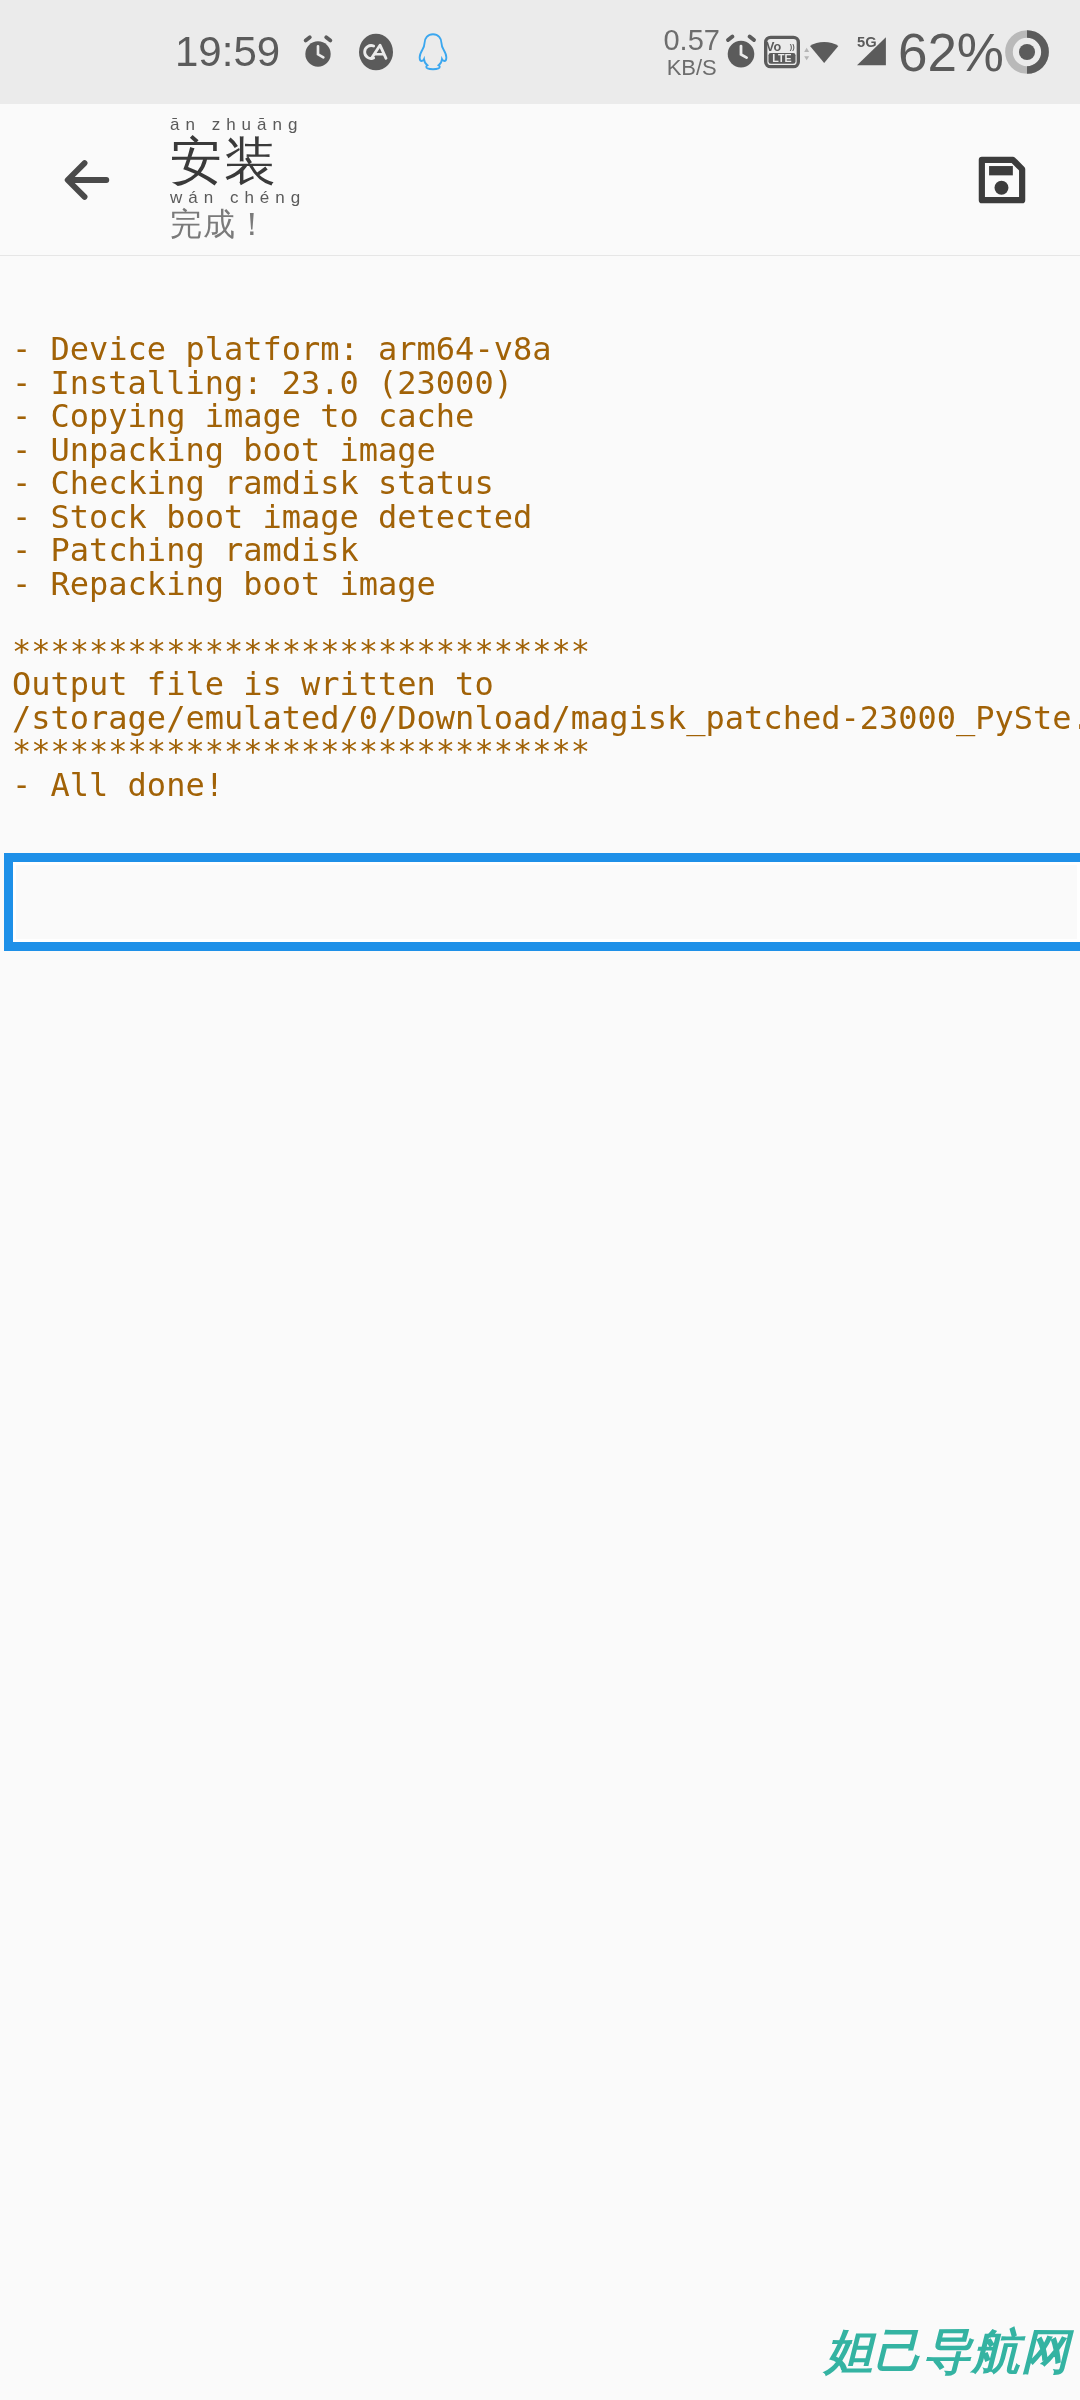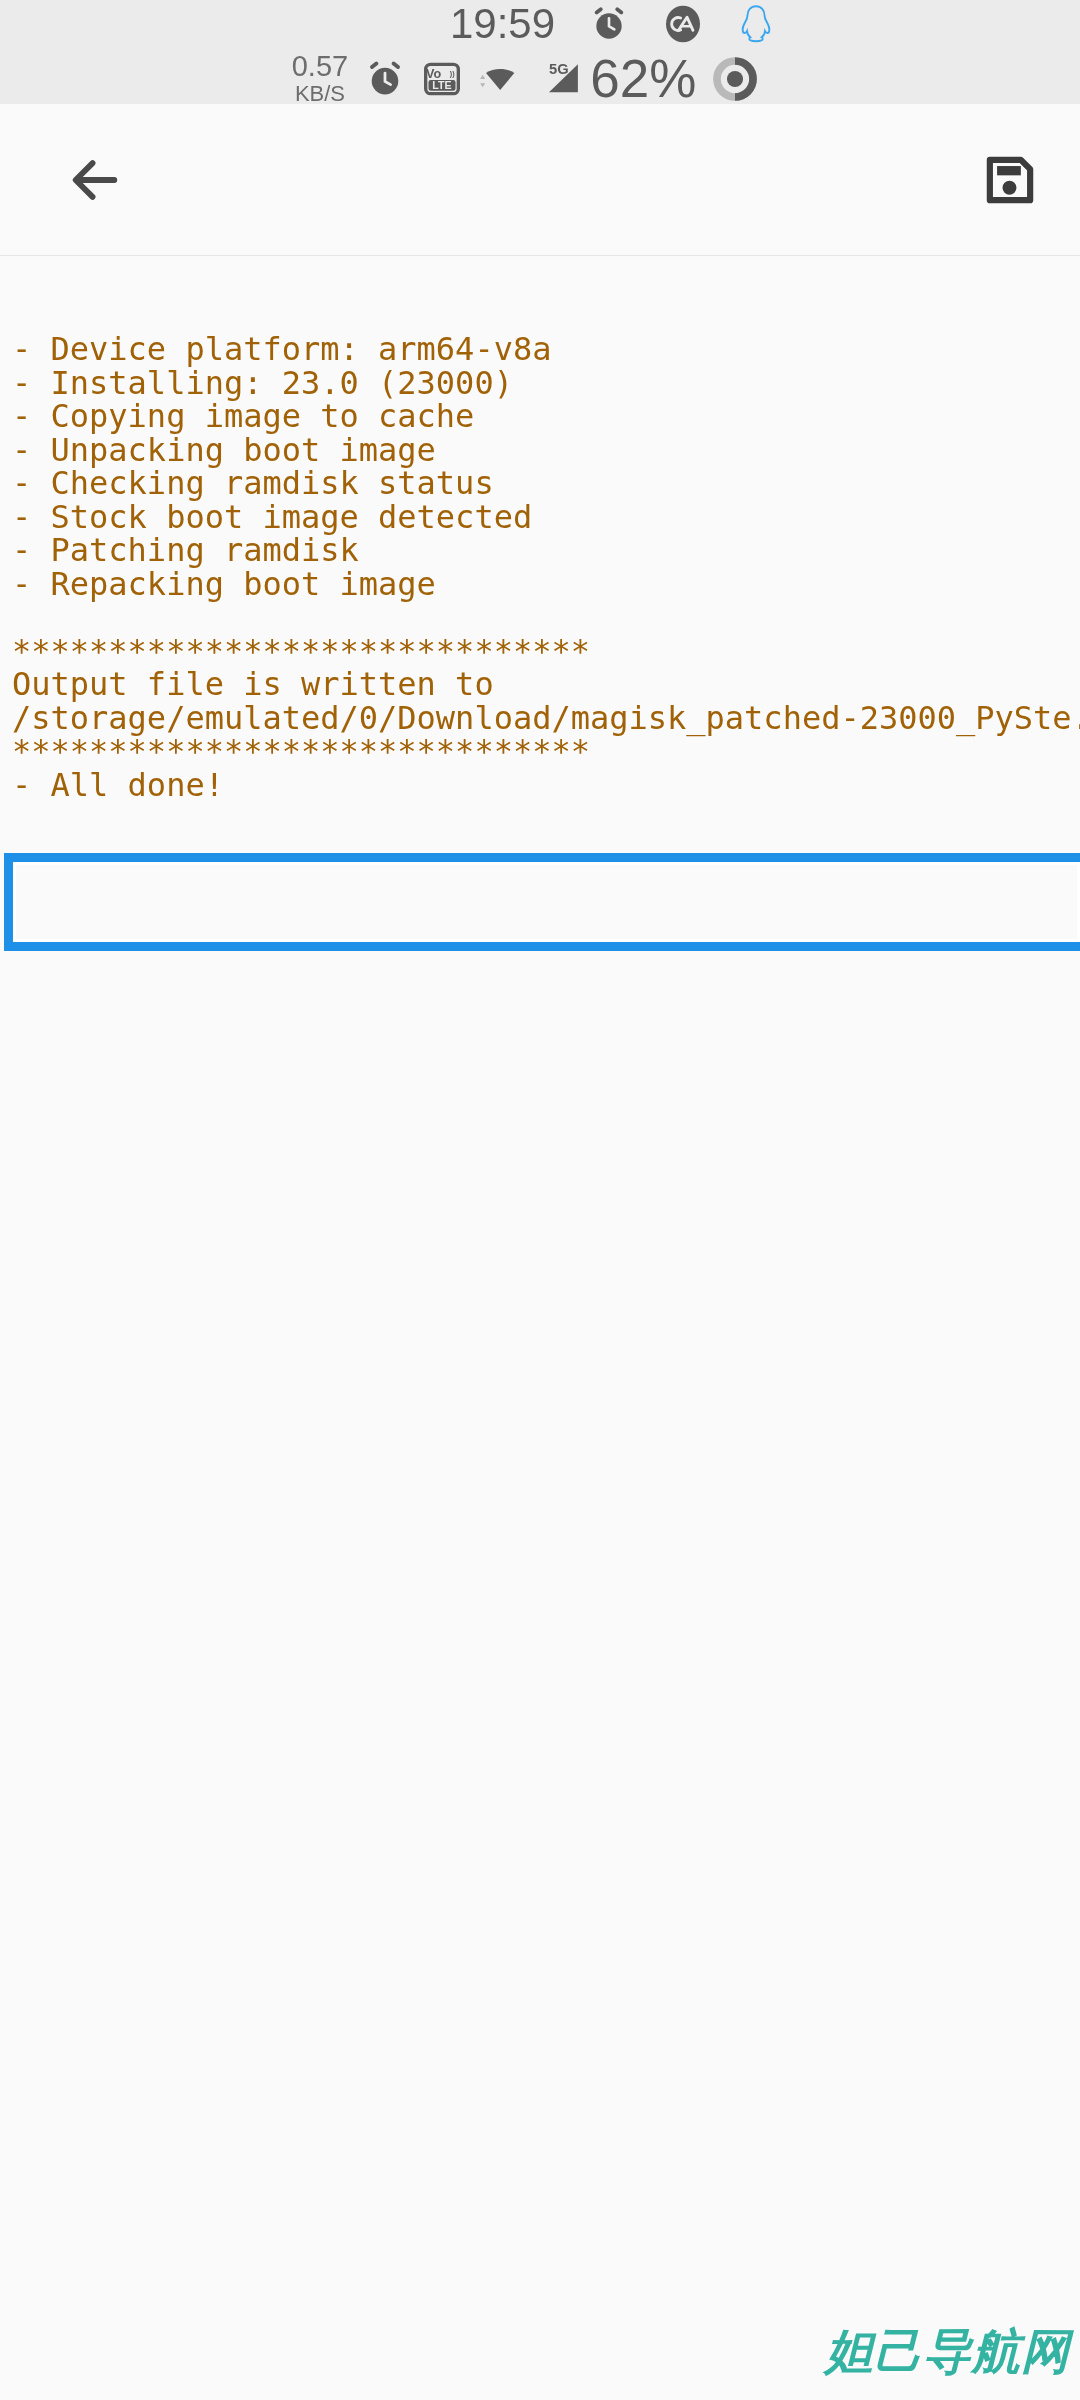--- a/index.html
+++ b/index.html
@@ -21,21 +21,20 @@
   .status-bar {
     position: absolute;
     top: 0; left: 0;
     width: 1080px;
     height: 104px;
     background: #ebebeb;
     display: flex;
     align-items: center;
     justify-content: space-between;
     padding: 0 30px 0 0;
-    flex-direction: column;
   }
   .sb-left {
     display: flex;
     align-items: center;
     gap: 18px;
     padding-left: 175px;
   }
   .sb-right {
     display: flex;
     align-items: center;
@@ -55,21 +54,21 @@
     color: #6d6d6d;
   }
   .netspeed .val { font-size: 29px; font-weight: 300; }
   .netspeed .unit { font-size: 22px; margin-top: 2px; font-weight: 300; }
   .sb-battery-text {
     font-size: 53px;
     color: #5b5b5b;
     font-weight: 300;
     margin-left: 4px;
   }
-  .icon { display: inline-flex; align-items: center; justify-content: center; margin-left: 16px; }
+  .icon { display: inline-flex; align-items: center; justify-content: center; }
 
   
   .toolbar {
     position: absolute;
     top: 104px; left: 0;
     width: 1080px;
     height: 152px;
     background: #fafafa;
     border-bottom: 1px solid #e6e6e6;
   }
@@ -261,20 +260,26 @@
 
   <div class="toolbar">
     <div class="back-btn">
       <span class="icon">
         <svg width="58" height="58" viewBox="0 0 24 24">
           <path d="M20 12 L4.5 12 M11 5 L4 12 L11 19" stroke="#4a4a4a" stroke-width="2.4" fill="none" stroke-linecap="round" stroke-linejoin="round"></path>
         </svg>
       </span>
     </div>
 
+    <div class="title-wrap">
+      <div class="pinyin">ān  zhuāng</div>
+      <div class="title-main">安装</div>
+      <div class="pinyin">wán  chéng</div>
+      <div class="title-sub">完成！</div>
+    </div>
 
     <div class="save-btn">
       <span class="icon">
         <svg width="62" height="62" viewBox="0 0 24 24">
           <path d="M4.2 4.2 h12.0 l3.6 3.6 v12.0 h-15.6 z" fill="none" stroke="#3c3c3c" stroke-width="2.4" stroke-linejoin="round"></path>
           <rect x="7.0" y="6.6" width="9.2" height="3.6" fill="#3c3c3c"></rect>
           <circle cx="11.8" cy="15.0" r="2.7" fill="#3c3c3c"></circle>
         </svg>
       </span>
     </div>

